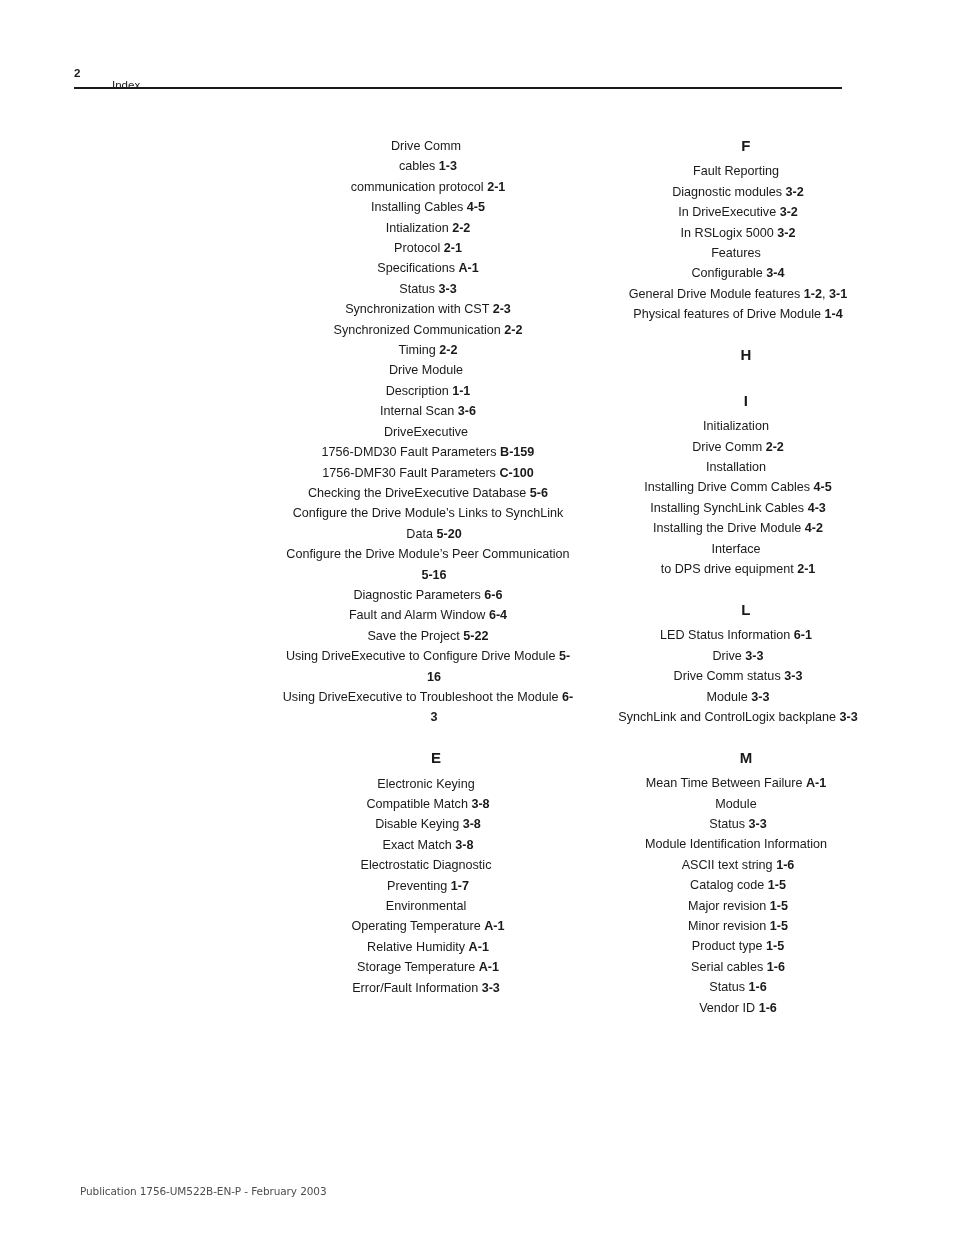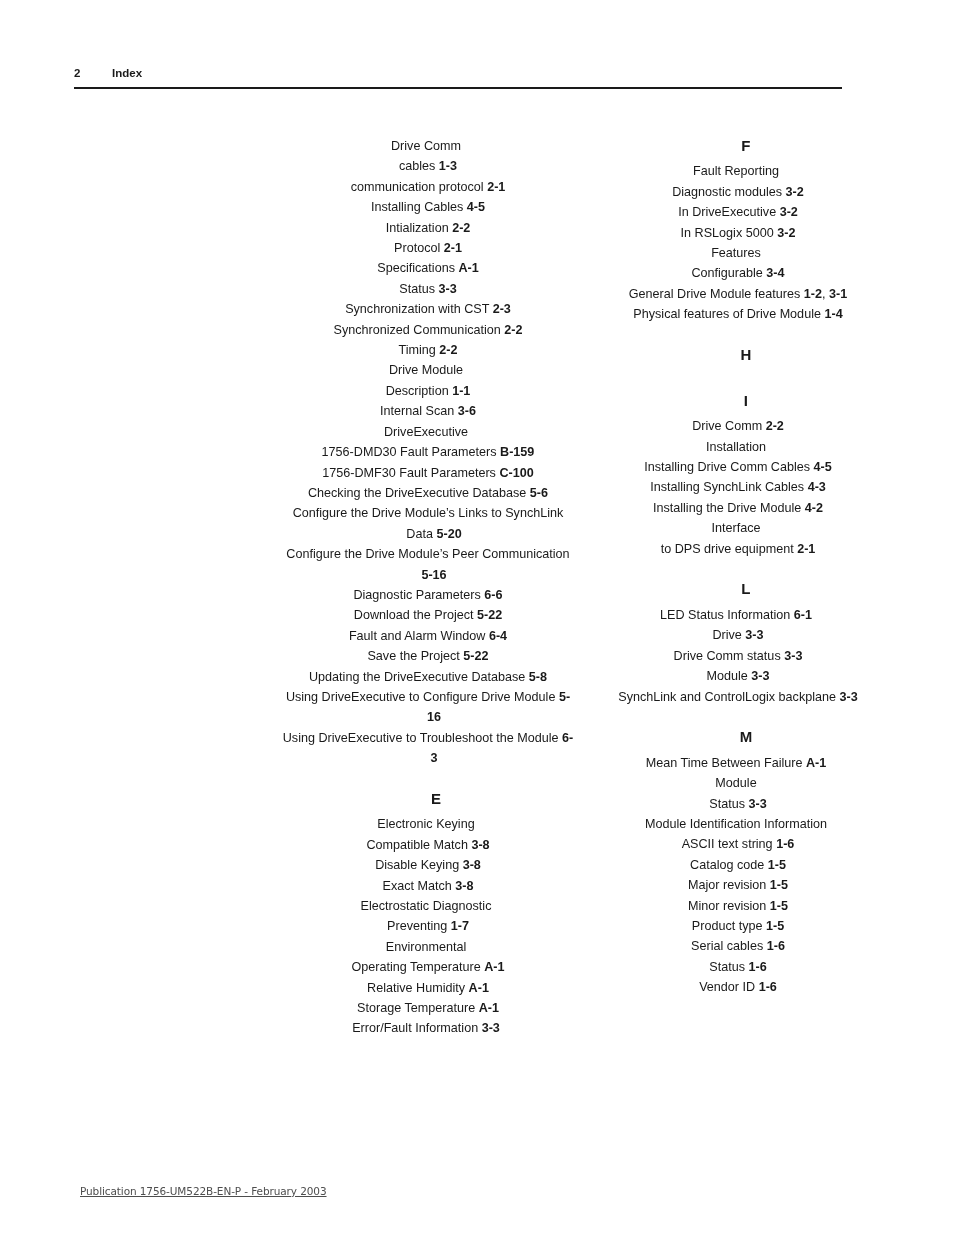--- a/index.html
+++ b/index.html
@@ -29,23 +29,23 @@
     left: 0;
     top: 0;
     font-size: 11.5px;
     font-weight: bold;
     letter-spacing: 0.1px;
     line-height: 14px;
   }
   .page-header .header-title {
     position: absolute;
     left: 38px;
-    top: 0;
+    top: 12px;
     font-size: 11.5px;
-    font-weight: bold;
+    font-weight: normal;
     line-height: 14px;
   }
   .header-rule {
     position: absolute;
     left: 74px;
     top: 87px;
     width: 768px;
     height: 2.2px;
     background: #1a1a1a;
   }
@@ -93,21 +93,20 @@
   
   .page-footer {
     position: absolute;
     left: 80px;
     top: 1185px;
     font-size: 10.5px;
     color: #4d4d4d;
     font-family: "DejaVu Sans", sans-serif;
     letter-spacing: -0.1px;
     line-height: 13px;
-    text-decoration: underline;
   }
 </style>
 </head>
 <body>
 
 <div class="page-header">
   <span class="folio">2</span>
   <span class="header-title">Index</span>
 </div>
 <div class="header-rule"></div>
@@ -128,24 +127,22 @@
       <div class="entry lvl-0"><span>Drive Module</span></div>
       <div class="entry lvl-1"><span>Description</span> <span class="pg">1-1</span></div>
       <div class="entry lvl-1"><span>Internal Scan</span> <span class="pg">3-6</span></div>
       <div class="entry lvl-0"><span>DriveExecutive</span></div>
       <div class="entry lvl-1"><span>1756-DMD30 Fault Parameters</span> <span class="pg">B-159</span></div>
       <div class="entry lvl-1"><span>1756-DMF30 Fault Parameters</span> <span class="pg">C-100</span></div>
       <div class="entry lvl-1"><span>Checking the DriveExecutive Database</span> <span class="pg">5-6</span></div>
       <div class="entry lvl-1 wrap"><span>Configure the Drive Module’s Links to SynchLink Data</span> <span class="pg">5-20</span></div>
       <div class="entry lvl-1 wrap"><span>Configure the Drive Module’s Peer Communication</span> <span class="pg">5-16</span></div>
       <div class="entry lvl-1"><span>Diagnostic Parameters</span> <span class="pg">6-6</span></div>
-      <div class="entry lvl-1"><span>Download the Project</span> <span class="pg">5-22</span></div>
       <div class="entry lvl-1"><span>Fault and Alarm Window</span> <span class="pg">6-4</span></div>
       <div class="entry lvl-1"><span>Save the Project</span> <span class="pg">5-22</span></div>
-      <div class="entry lvl-1"><span>Updating the DriveExecutive Database</span> <span class="pg">5-8</span></div>
       <div class="entry lvl-1 wrap"><span>Using DriveExecutive to Configure Drive Module</span> <span class="pg">5-16</span></div>
       <div class="entry lvl-1 wrap"><span>Using DriveExecutive to Troubleshoot the Module</span> <span class="pg">6-3</span></div>
       <div class="letter-gap-before"></div>
       <div class="letter-head">E</div>
       <div class="letter-gap-after"></div>
       <div class="entry lvl-0"><span>Electronic Keying</span></div>
       <div class="entry lvl-1"><span>Compatible Match</span> <span class="pg">3-8</span></div>
       <div class="entry lvl-1"><span>Disable Keying</span> <span class="pg">3-8</span></div>
       <div class="entry lvl-1"><span>Exact Match</span> <span class="pg">3-8</span></div>
       <div class="entry lvl-0"><span>Electrostatic Diagnostic</span></div>
@@ -166,20 +163,21 @@
       <div class="entry lvl-0"><span>Features</span></div>
       <div class="entry lvl-1"><span>Configurable</span> <span class="pg">3-4</span></div>
       <div class="entry lvl-1"><span>General Drive Module features</span> <span class="pg">1-2</span><span class="sep">, </span><span class="pg">3-1</span></div>
       <div class="entry lvl-1"><span>Physical features of Drive Module</span> <span class="pg">1-4</span></div>
       <div class="letter-gap-before"></div>
       <div class="letter-head">H</div>
       <div class="letter-gap-after"></div>
       <div class="letter-gap-before"></div>
       <div class="letter-head">I</div>
       <div class="letter-gap-after"></div>
+      <div class="entry lvl-0"><span>Initialization</span></div>
       <div class="entry lvl-1"><span>Drive Comm</span> <span class="pg">2-2</span></div>
       <div class="entry lvl-0"><span>Installation</span></div>
       <div class="entry lvl-1"><span>Installing Drive Comm Cables</span> <span class="pg">4-5</span></div>
       <div class="entry lvl-1"><span>Installing SynchLink Cables</span> <span class="pg">4-3</span></div>
       <div class="entry lvl-1"><span>Installing the Drive Module</span> <span class="pg">4-2</span></div>
       <div class="entry lvl-0"><span>Interface</span></div>
       <div class="entry lvl-1"><span>to DPS drive equipment</span> <span class="pg">2-1</span></div>
       <div class="letter-gap-before"></div>
       <div class="letter-head">L</div>
       <div class="letter-gap-after"></div>

